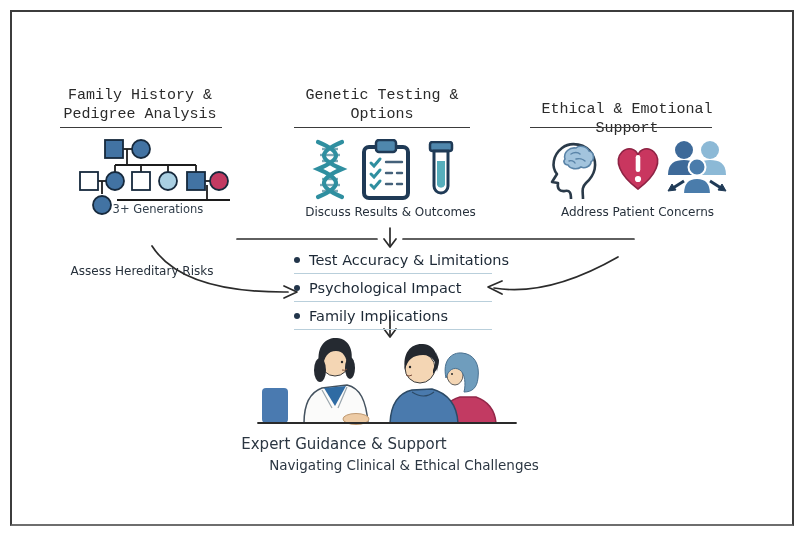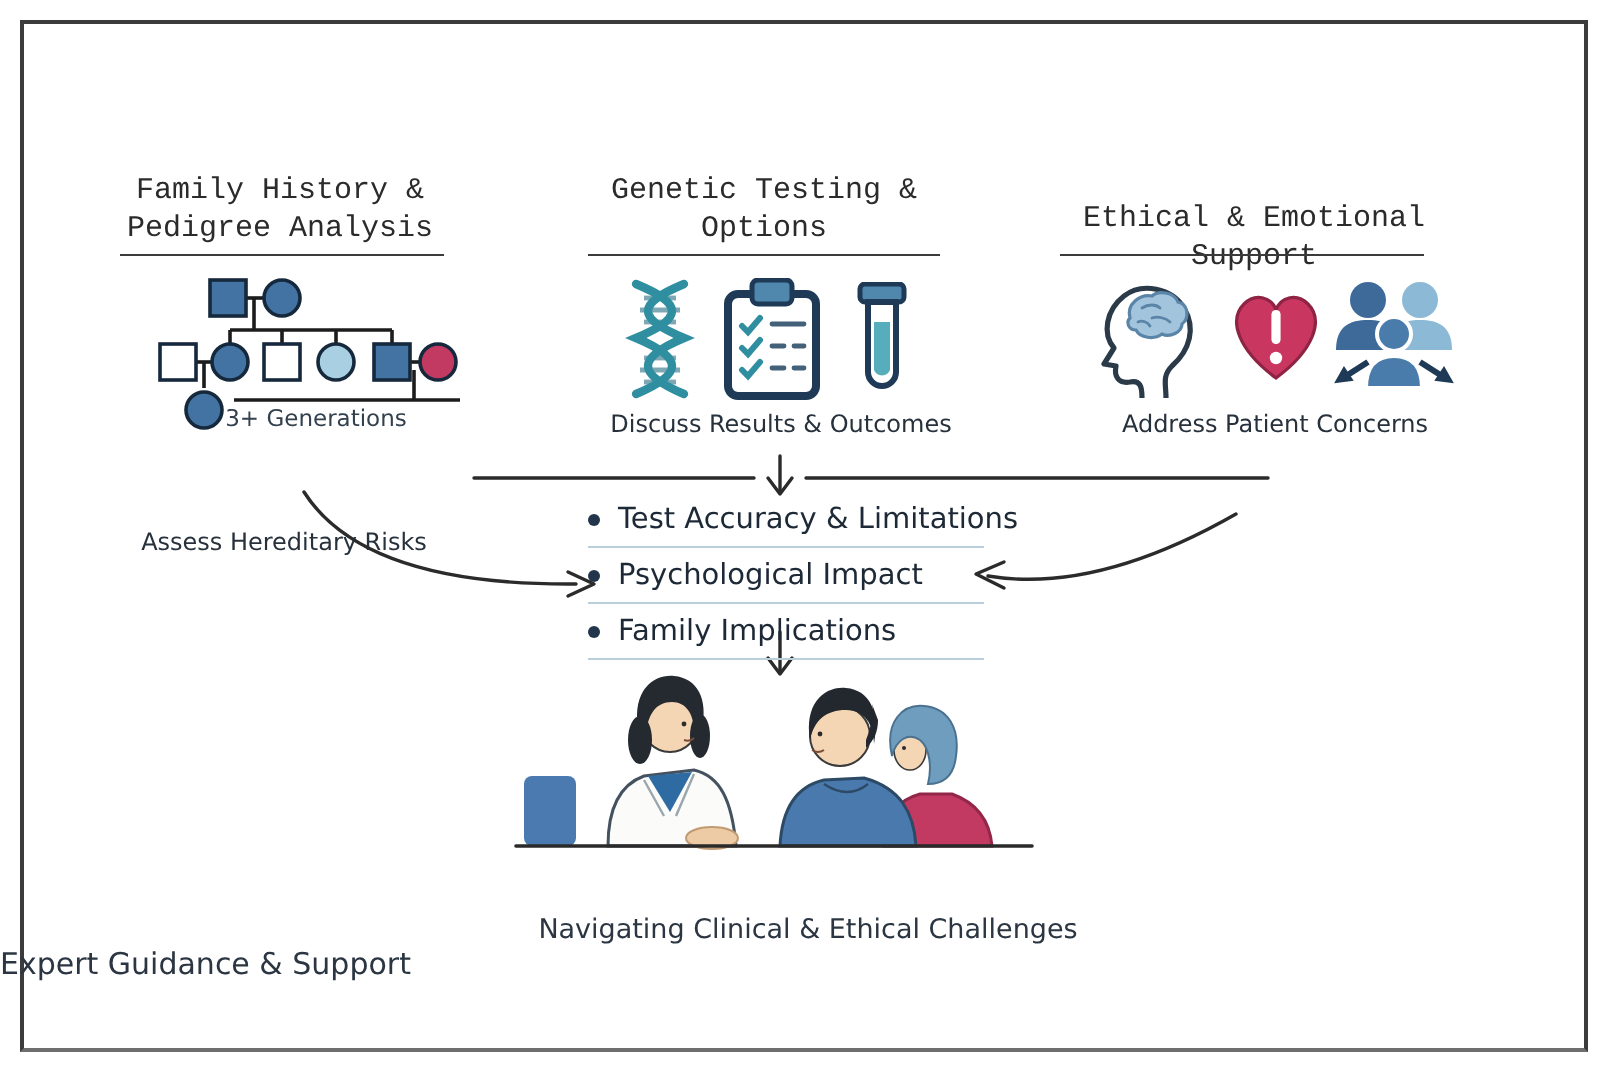--- a/index.html
+++ b/index.html
@@ -15,21 +15,21 @@
   .rule{border-top:1.5px solid #3b3b3b;height:0;}
   .hand{color:#27313c;}
   .cap{text-align:center;font-size:12px;}
   .note{font-size:11.5px;text-align:center;color:#33404d;}
   .bullets{left:294px;top:246px;width:198px;}
   .bullet-row{position:relative;height:27px;border-bottom:1.5px solid #b9cfdb;
               display:flex;align-items:center;}
   .bullet-row:last-child{border-bottom:1.5px solid #b9cfdb;}
   .dot{width:6px;height:6px;border-radius:50%;background:#22354a;margin-right:9px;flex:0 0 auto;}
   .bullet-text{font-size:14.5px;color:#1d2936;white-space:nowrap;}
-  .footer1{left:0;top:435px;width:688px;text-align:left;font-size:15px;color:#2b3642;margin-top:38px;}
+  .footer1{left:0;top:435px;width:688px;text-align:center;font-size:15px;color:#2b3642;}
   .footer2{left:0;top:457px;width:808px;text-align:center;font-size:13.5px;color:#2b3642;}
   svg{display:block;}
 </style>
 </head>
 <body>
 
 <div class="canvas">
 
   <div class="frame"></div>
 

